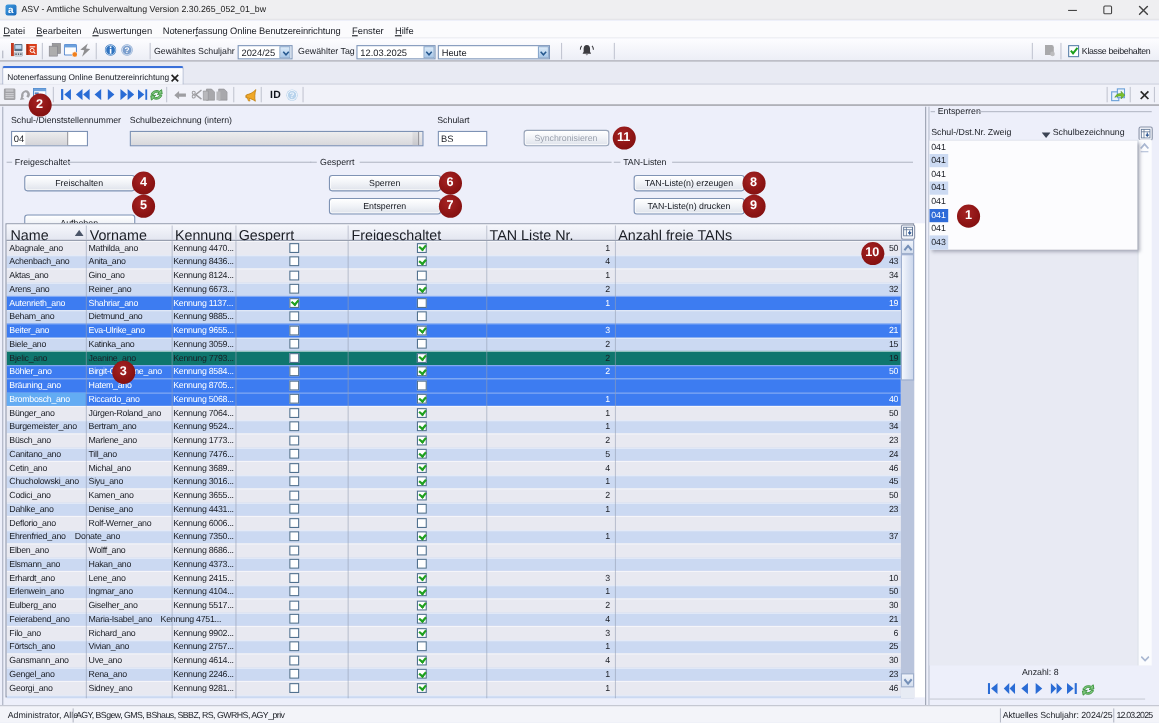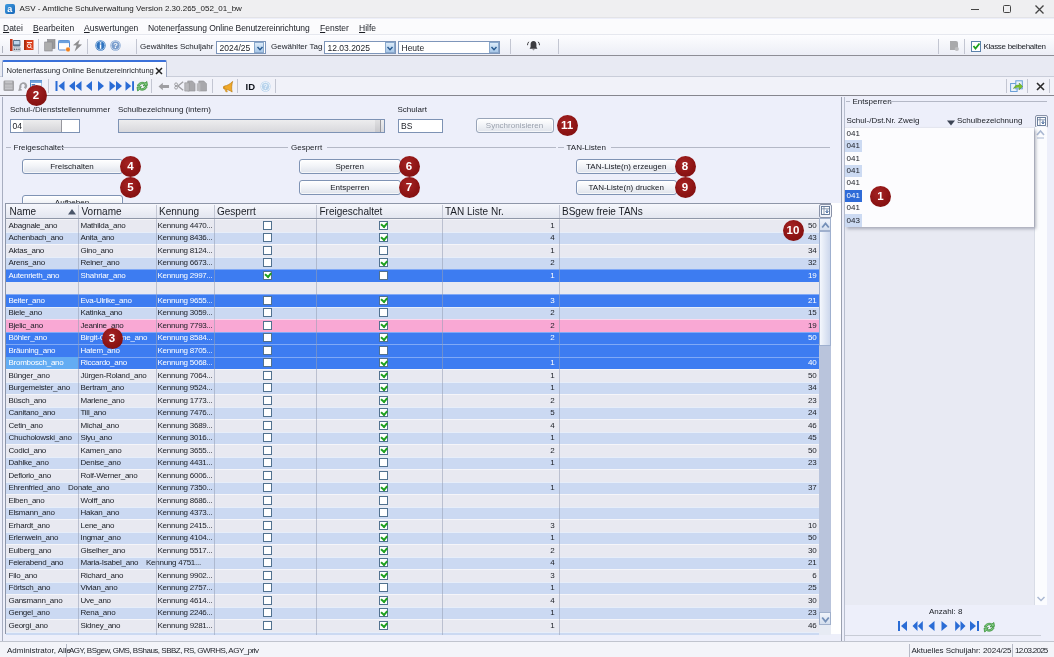--- a/index.html
+++ b/index.html
@@ -270,31 +270,31 @@
 <div class="btn" style="left:299px;top:158.5px;width:101.5px">Sperren</div>
 <div class="btn" style="left:299px;top:179.5px;width:101.5px">Entsperren</div>
 
 <div class="gline" style="left:557.8px;top:147px;width:6px"></div>
 <div class="lbl" style="left:566.5px;top:142.5px">TAN-Listen</div>
 <div class="gline" style="left:611px;top:147px;width:219px"></div>
 <div class="btn" style="left:576px;top:158.5px;width:100.5px">TAN-Liste(n) erzeugen</div>
 <div class="btn" style="left:576px;top:179.5px;width:100.5px">TAN-Liste(n) drucken</div>
 
 <div class="abs" style="left:5px;top:203px;width:826px;height:431px;border:1px solid #8e96a8;background:#e8e9f1">
-  <div class="abs" style="left:0;top:0;width:824px;height:15px;background:linear-gradient(#f6f7fc,#e3e6f0);border-bottom:1px solid #8f97a8;font-size:10px">
+  <div class="abs" style="left:0;top:0;width:824px;height:15px;background:linear-gradient(#f6f7fc,#e3e6f0);border-bottom:1px solid #8f97a8;font-size:13px">
     <span class="abs" style="left:3.5px;top:2px">Name</span>
     <svg class="abs" style="left:62px;top:5px" width="8" height="6">
         <path d="M4 0 L8 5.5 L0 5.5 z" fill="#4a5568"></path>
       </svg>
     <span class="abs" style="left:75.5px;top:2px">Vorname</span>
     <span class="abs" style="left:153px;top:2px">Kennung</span>
     <span class="abs" style="left:211px;top:2px">Gesperrt</span>
     <span class="abs" style="left:313.5px;top:2px">Freigeschaltet</span>
     <span class="abs" style="left:439px;top:2px">TAN Liste Nr.</span>
-    <span class="abs" style="left:556px;top:2px">BSgew freie TANs</span>
+    <span class="abs" style="left:556px;top:2px">Anzahl freie TANs</span>
     <div class="abs" style="left:71.5px;top:1px;width:1px;height:13px;background:#c3c7d4"></div>
     <div class="abs" style="left:149.5px;top:1px;width:1px;height:13px;background:#c3c7d4"></div>
     <div class="abs" style="left:207.5px;top:1px;width:1px;height:13px;background:#c3c7d4"></div>
     <div class="abs" style="left:309.5px;top:1px;width:1px;height:13px;background:#c3c7d4"></div>
     <div class="abs" style="left:435.5px;top:1px;width:1px;height:13px;background:#c3c7d4"></div>
     <div class="abs" style="left:552.5px;top:1px;width:1px;height:13px;background:#c3c7d4"></div>
   </div>
   <div class="abs" style="left:0;top:15px;width:812.5px;height:416px;overflow:hidden;" id="rows">
 <div class="tr" style="top:0px;background:#e8e9f1">
         <span class="c" style="left:2.5px">Abagnale_ano</span>
@@ -328,45 +328,52 @@
         <span class="c" style="left:74.5px">Reiner_ano</span>
         <span class="c" style="left:151.5px">Kennung 6673...</span>
         <div class="cb" style="left:256.5px;top:1.7000000000000002px"></div>
         <div class="cbc" style="left:372.5px;top:1.7000000000000002px"></div>
         <span class="c r" style="right:264px">2</span>
         <span class="c r" style="right:2px">32</span>
       </div>
 <div class="trs" style="top:50.0px;background:#3d7cf1">
         <span class="c" style="left:2.5px">Autenrieth_ano</span>
         <span class="c" style="left:74.5px">Shahriar_ano</span>
-        <span class="c" style="left:151.5px">Kennung 2997...</span>
+        <span class="c" style="left:151.5px">Kennung 1137...</span>
         <div class="cbc" style="left:256.5px;top:1.7000000000000002px"></div>
         <div class="cb" style="left:372.5px;top:1.7000000000000002px"></div>
         <span class="c r" style="right:264px">1</span>
         <span class="c r" style="right:2px">19</span>
+      </div>
+<div class="tr" style="top:62.5px;background:#cbd9f2">
+        <span class="c" style="left:2.5px">Beham_ano</span>
+        <span class="c" style="left:74.5px">Dietmund_ano</span>
+        <span class="c" style="left:151.5px">Kennung 9885...</span>
+        <div class="cb" style="left:256.5px;top:1.7000000000000002px"></div>
+        <div class="cb" style="left:372.5px;top:1.7000000000000002px"></div>
       </div>
 <div class="trs" style="top:75.0px;background:#3d7cf1">
         <span class="c" style="left:2.5px">Beiter_ano</span>
         <span class="c" style="left:74.5px">Eva-Ulrike_ano</span>
         <span class="c" style="left:151.5px">Kennung 9655...</span>
         <div class="cb" style="left:256.5px;top:1.7000000000000002px"></div>
         <div class="cbc" style="left:372.5px;top:1.7000000000000002px"></div>
         <span class="c r" style="right:264px">3</span>
         <span class="c r" style="right:2px">21</span>
       </div>
 <div class="tr" style="top:87.5px;background:#cbd9f2">
         <span class="c" style="left:2.5px">Biele_ano</span>
         <span class="c" style="left:74.5px">Katinka_ano</span>
         <span class="c" style="left:151.5px">Kennung 3059...</span>
         <div class="cb" style="left:256.5px;top:1.7000000000000002px"></div>
         <div class="cb" style="left:372.5px;top:1.7000000000000002px"></div>
         <span class="c r" style="right:264px">2</span>
         <span class="c r" style="right:2px">15</span>
       </div>
-<div class="tr" style="top:100.0px;background:#f9a8d4">
+<div class="tr" style="top:100.0px;background:#0f766e">
         <span class="c" style="left:2.5px">Bjelic_ano</span>
         <span class="c" style="left:74.5px">Jeanine_ano</span>
         <span class="c" style="left:151.5px">Kennung 7793...</span>
         <div class="cb" style="left:256.5px;top:1.7000000000000002px"></div>
         <div class="cbc" style="left:372.5px;top:1.7000000000000002px"></div>
         <span class="c r" style="right:264px">2</span>
         <span class="c r" style="right:2px">19</span>
       </div>
 <div class="trs" style="top:112.5px;background:#3d7cf1">
         <span class="c" style="left:2.5px">Böhler_ano</span>

